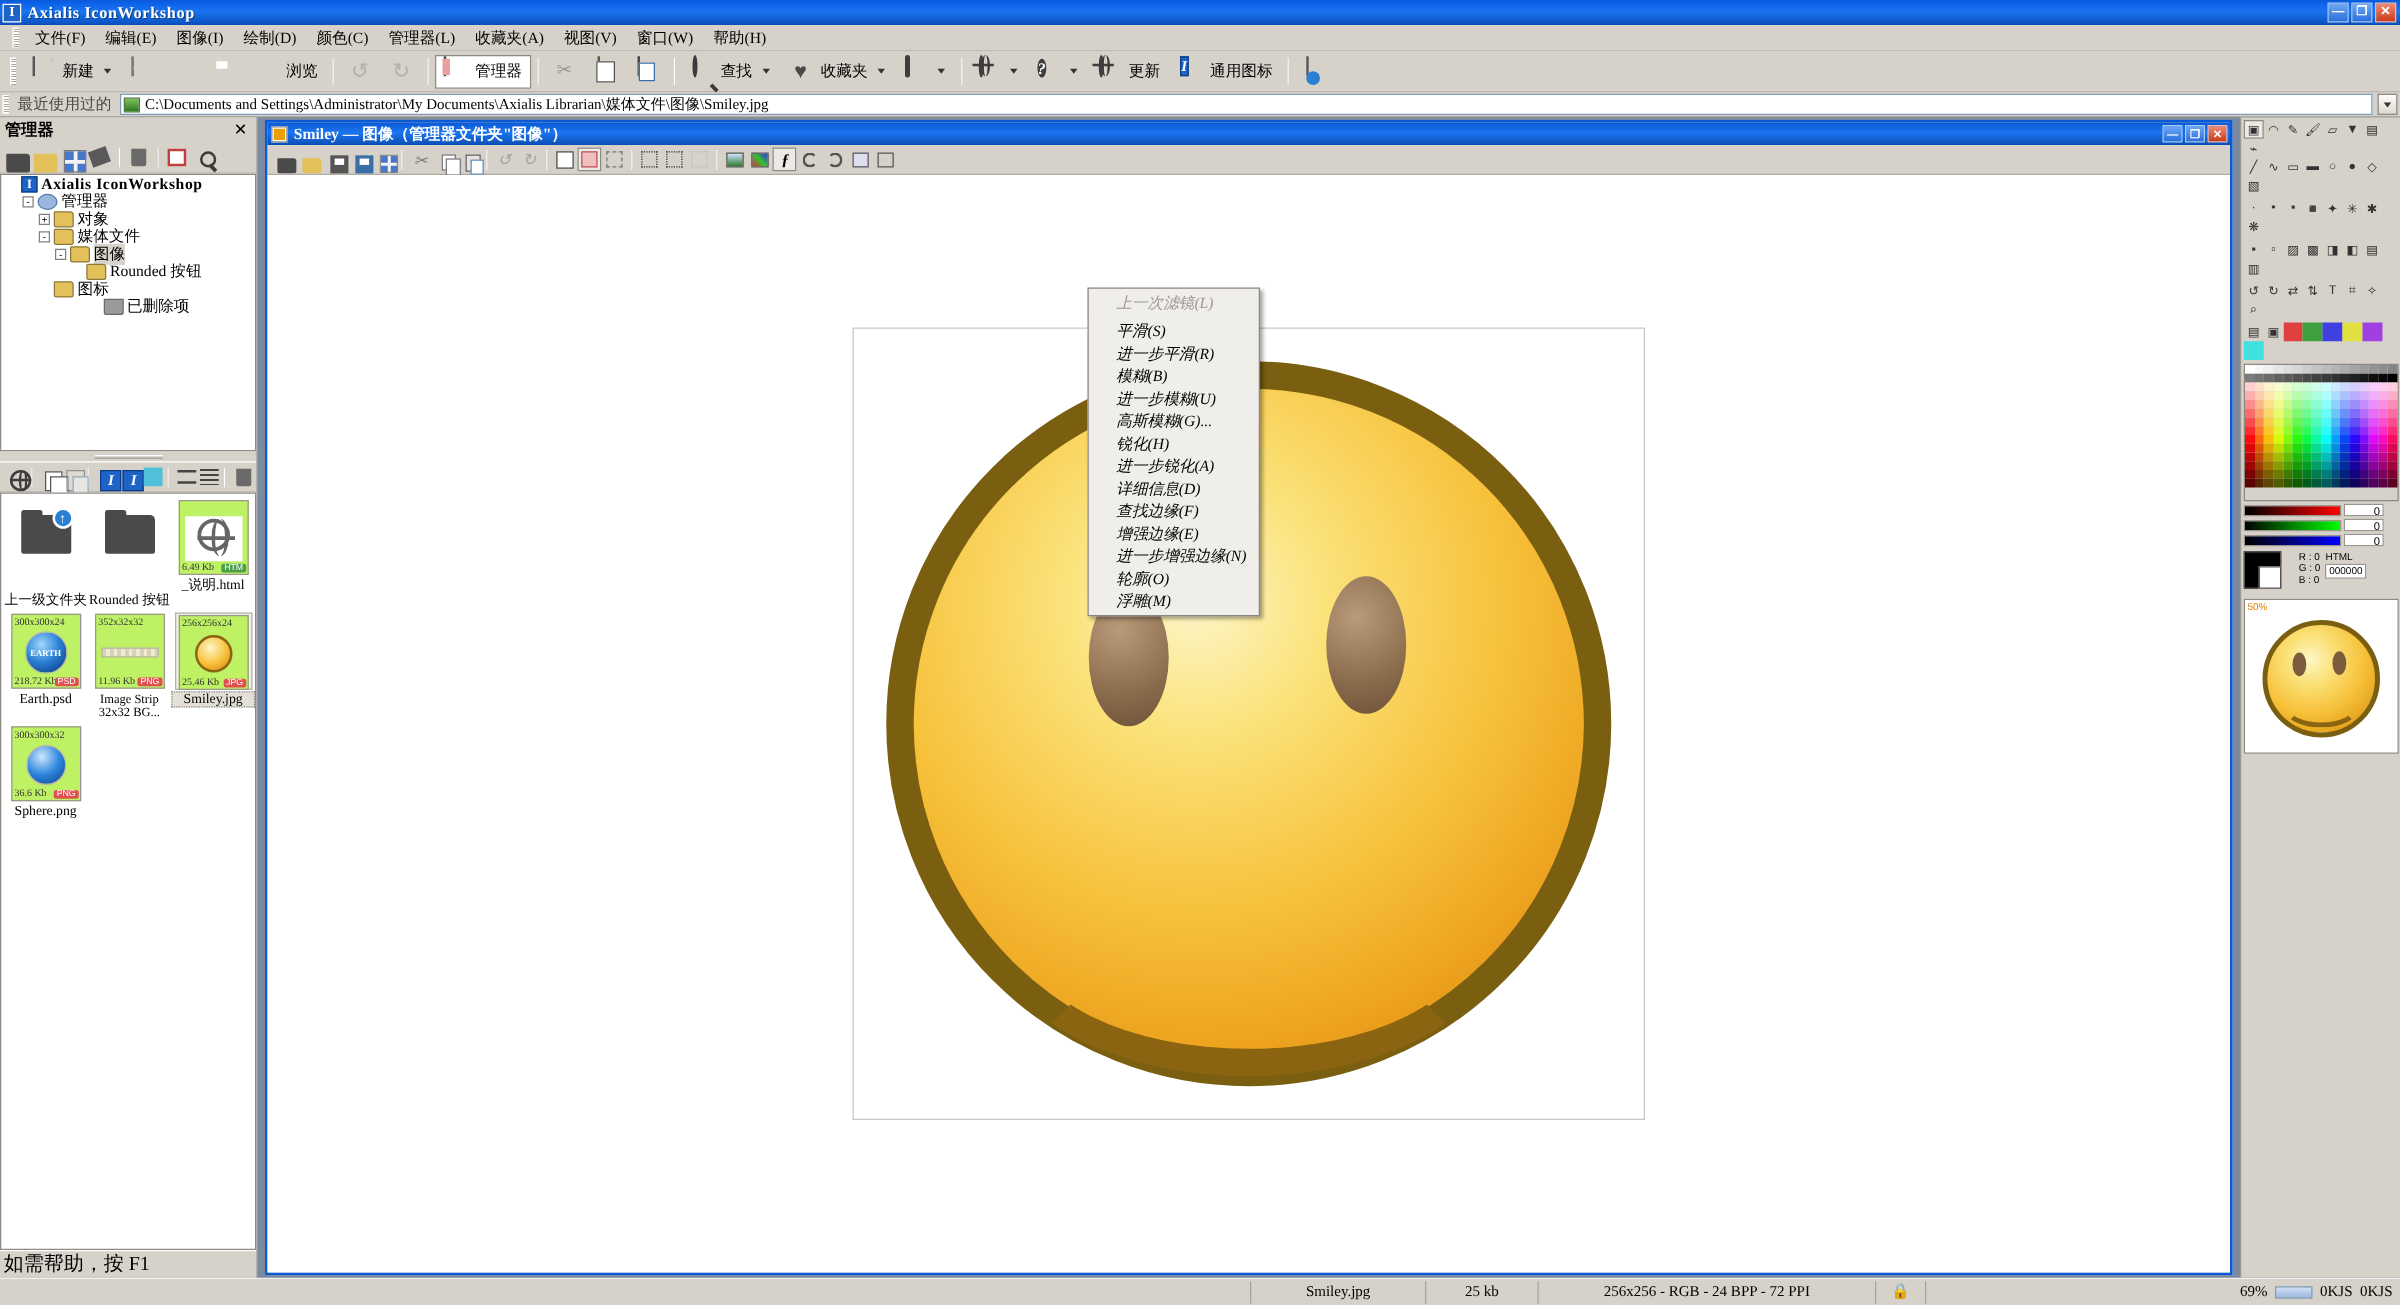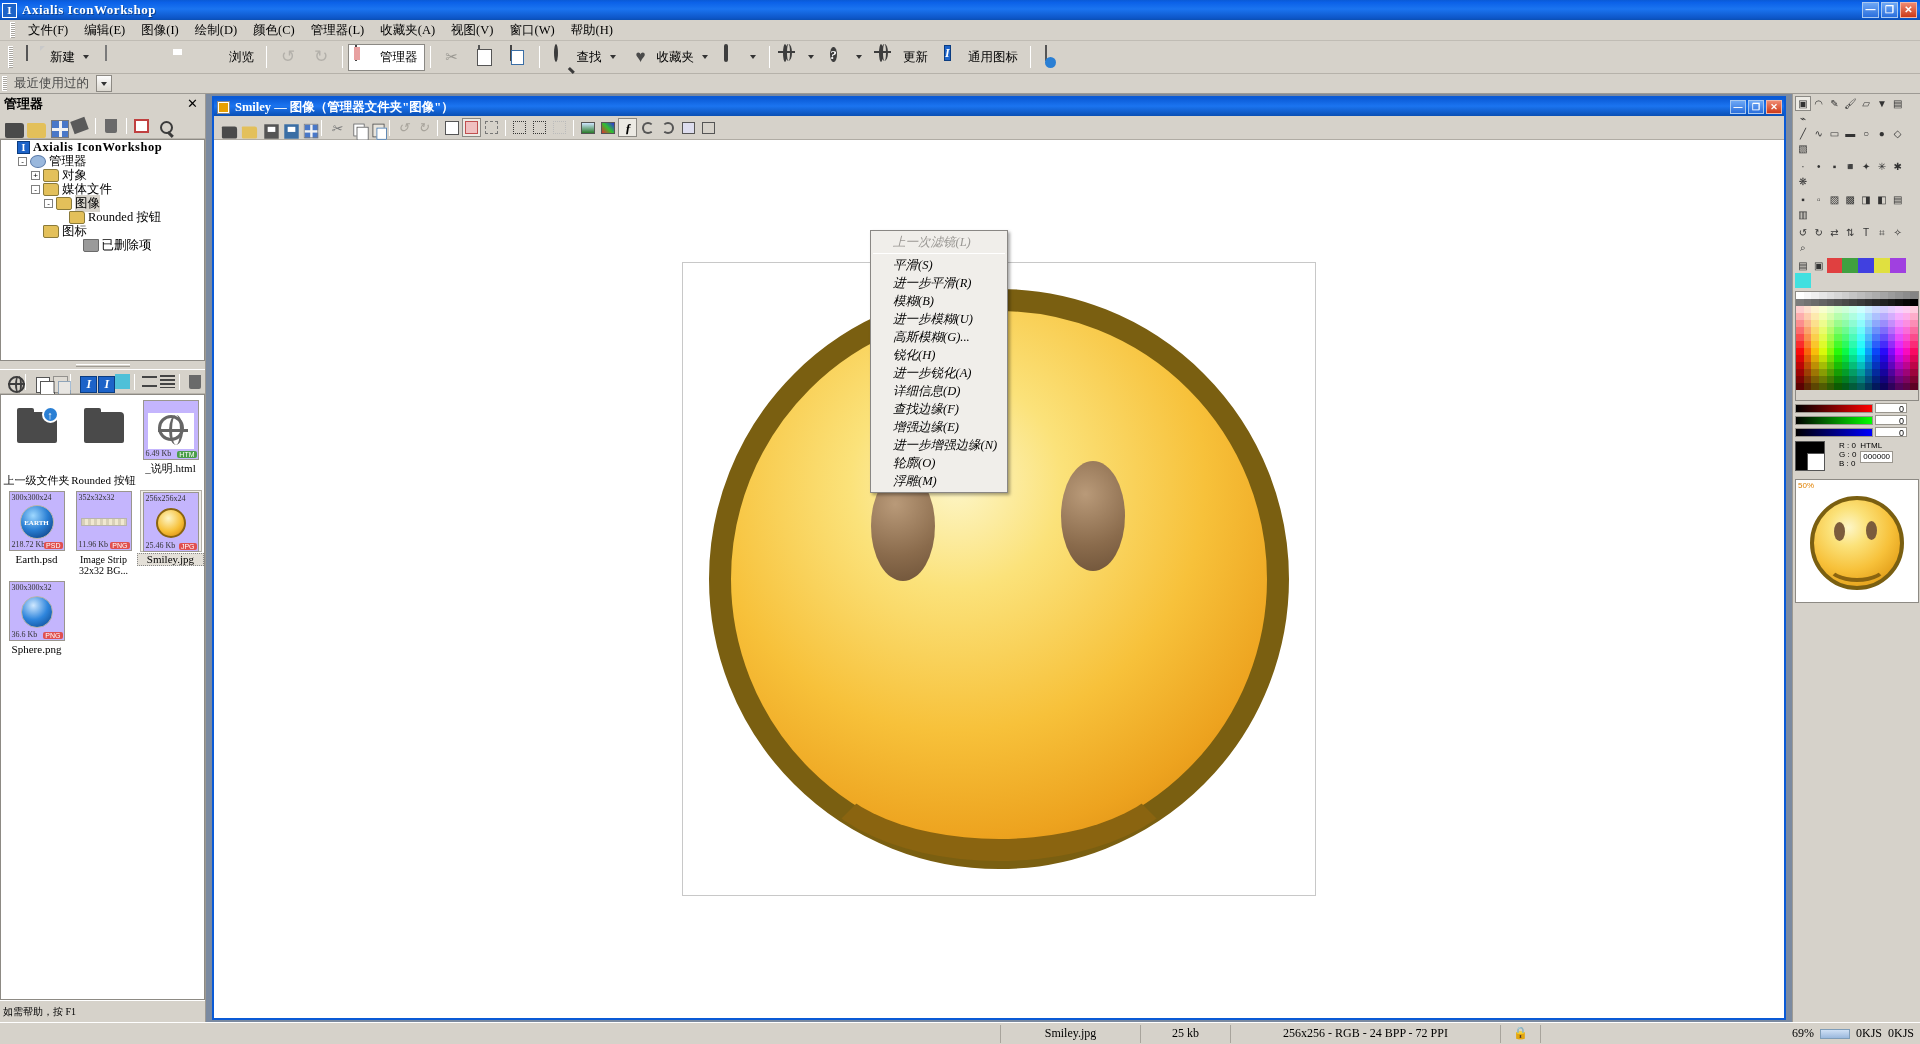--- a/index.html
+++ b/index.html
@@ -129,37 +129,37 @@
   .splitter{ height:8px;display:flex;align-items:center;justify-content:center;background:#d6d2ca;}
   .splitter i{ width:54px;height:3px;border-top:1px solid #fff;border-bottom:1px solid #a09c94;display:block;}
 
   #thumbs{ flex:1;background:#fff;border:1px solid #8d8a84;overflow:hidden;position:relative;}
   .thgrid{ display:flex;flex-wrap:wrap;padding:4px 0 0 2px; }
   .thitem{ width:67px; text-align:center; margin-bottom:4px;}
   .thbox{ width:62px;height:62px;margin:0 auto;position:relative;}
   .thsel .thbox{ background:#f0eeea;border:1px solid #b4b0a8;}
   .thname{ font-family:"Liberation Serif",serif;font-size:11px;margin-top:1px;line-height:11px;white-space:nowrap;}
   .thname.sel{ background:#e4e0d8;border:1px dotted #888;}
-  .fcard{ width:56px;height:60px;margin:1px auto;border:1px solid #9a968e;background:#c4b5fd;position:relative;
+  .fcard{ width:56px;height:60px;margin:1px auto;border:1px solid #9a968e;background:#bef264;position:relative;
      font-family:"Liberation Serif",serif;font-size:8px;color:#333;}
   .fcard .dim{ position:absolute;top:1px;left:2px; }
   .fcard .pv{ position:absolute;top:12px;left:4px;width:46px;height:36px;border:1px solid #b8b4ac;background:#fff;overflow:hidden;}
   .fcard .sz{ position:absolute;bottom:1px;left:2px;font-size:8px;}
   .fcard .tag{ position:absolute;bottom:1px;right:1px;background:#e05050;color:#fff;font-size:7px;
       padding:0 2px;border-radius:2px;font-family:"Liberation Sans",sans-serif;}
   .folder-big{ width:40px;height:31px;margin:13px auto 0;background:#4a4a4a;border-radius:1px 4px 2px 2px;position:relative;}
   .folder-big:before{content:"";position:absolute;top:-4px;left:0;width:17px;height:5px;background:#4a4a4a;border-radius:2px 2px 0 0;}
   .upbadge{ position:absolute;right:-2px;top:-6px;width:17px;height:17px;border-radius:50%;
       background:#2a7fd4;border:2px solid #fff;color:#fff;font-size:11px;line-height:14px;text-align:center;}
   .globe-big{ width:30px;height:30px;border:3px solid #666;border-radius:50%;margin:10px auto 0;position:relative;}
   .globe-big:after{content:"";position:absolute;left:-3px;top:11px;width:30px;border-top:3px solid #666;}
   .globe-big:before{content:"";position:absolute;left:8px;top:-3px;width:8px;height:30px;border-left:3px solid #666;border-right:3px solid #666;border-radius:50%;}
 
   #statusleft{ height:22px;background:#d6d2ca;border-top:1px solid #fff;
-     font-family:"Liberation Serif",serif;font-size:10px;display:flex;align-items:center;padding-left:3px;}
+     font-family:"Liberation Serif",serif;font-size:16px;display:flex;align-items:center;padding-left:3px;}
 
   
   #mdi { flex:1; background:#7b8aa0; position:relative; padding:2px; }
   #childwin { position:absolute; left:6px; top:2px; right:6px; bottom:2px;
       border:2px solid #0a5ad6; background:#d6d2ca; display:flex;flex-direction:column;}
   #childtitle{ height:18px;background:linear-gradient(to bottom,#0a5ad6,#1b74f0 45%,#0a4fb4);
       display:flex;align-items:center;color:#fff;font-family:"Liberation Serif",serif;font-weight:bold;font-size:12.5px;padding-left:3px;}
   #childtitle .ci{ width:13px;height:13px;background:#fff;border:1px solid #888;margin-right:5px;position:relative;}
   #childtitle .ci:after{content:"";position:absolute;left:1px;top:1px;width:9px;height:9px;background:#e8a000;}
   #childtitle .wb{ margin-left:auto;display:flex;gap:2px;padding-right:2px;}
@@ -331,20 +331,24 @@
   <div class="tsep"></div>
 
   <div class="tbtn">
     <span class="ic"><i class="ic-info"></i></span>
   </div>
 </div>
 
 <div id="addrbar">
   <div class="grip"></div>
   <div class="lab">最近使用过的</div>
+  <div class="field">
+    <span class="fico"></span>
+    <span class="ftext">C:\Documents and Settings\Administrator\My Documents\Axialis Librarian\媒体文件\图像\Smiley.jpg</span>
+  </div>
   <div class="dd">
     <span class="arrow-dn"></span>
   </div>
 </div>
 
 <div id="workspace">
 
   <div id="leftdock">
     <div class="dock-title">
       <span>管理器</span>

